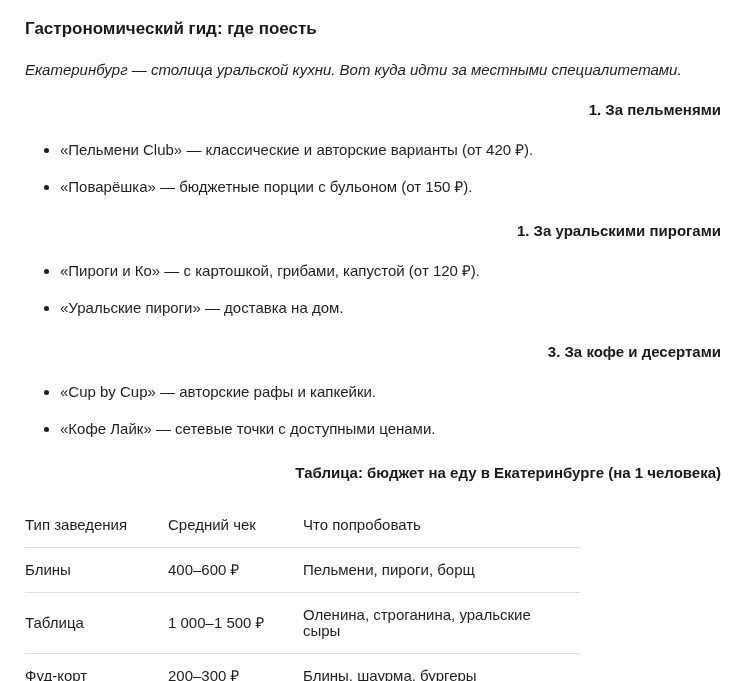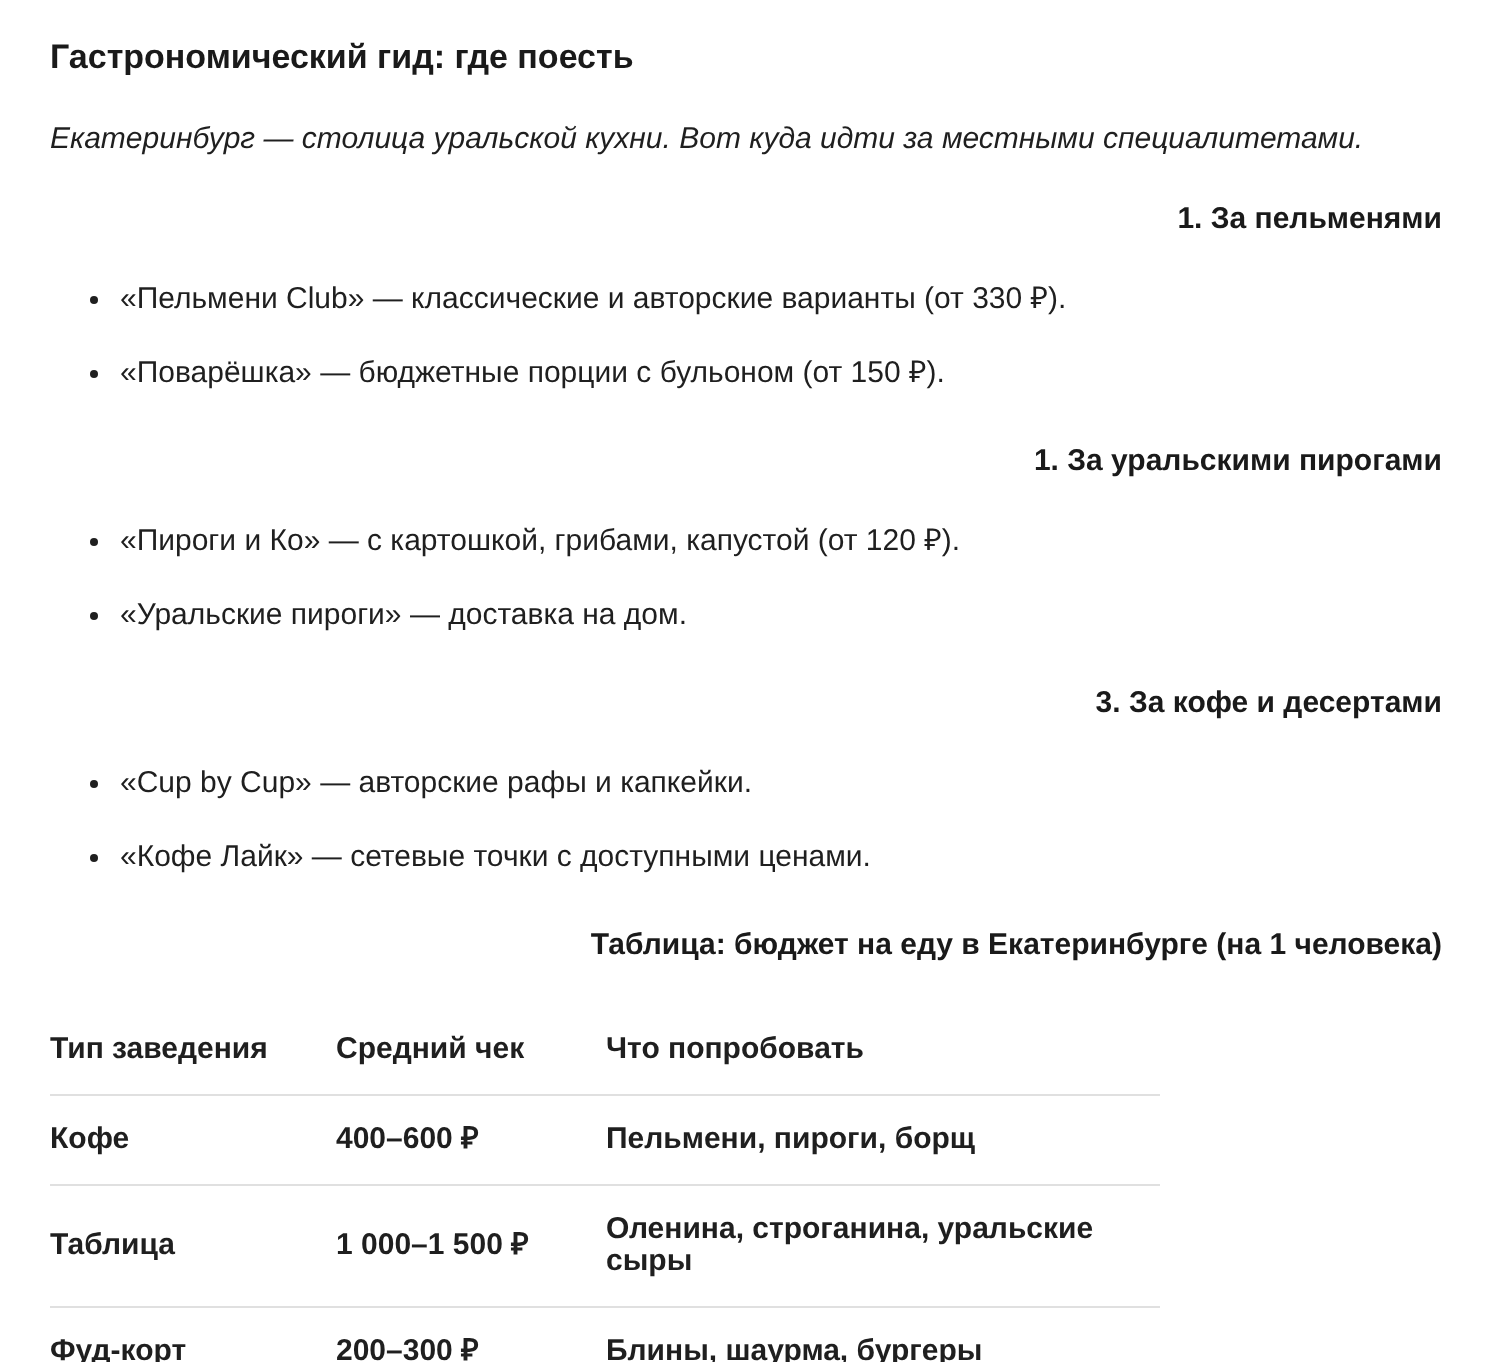--- a/index.html
+++ b/index.html
@@ -53,21 +53,21 @@
   table.budget-table {
     border-collapse: collapse;
     width: 555px;
     margin-top: 16px;
     table-layout: fixed;
   }
   table.budget-table th,
   table.budget-table td {
     font-size: 15px;
     line-height: 16px;
-    font-weight: 700;
+    font-weight: 400;
     text-align: left;
     vertical-align: middle;
     padding: 14px 8px 14px 0;
     border-bottom: 1px solid #e0e0e0;
     color: #1f1f1f;
   }
   table.budget-table col.col-type   { width: 143px; }
   table.budget-table col.col-check  { width: 135px; }
   table.budget-table col.col-try    { width: 277px; }
   table.budget-table tbody tr:last-child td {
@@ -79,21 +79,21 @@
 
 <div class="doc">
 
   <h1 class="page-title">Гастрономический гид: где поесть</h1>
 
   <p class="intro">Екатеринбург — столица уральской кухни. Вот куда идти за местными специалитетами.</p>
 
   <h2 class="section-heading">1. За пельменями</h2>
 
   <ul class="bullet-list">
-    <li>«Пельмени Club» — классические и авторские варианты (от 330 ₽).</li>
+    <li>«Пельмени Club» — классические и авторские варианты (от 420 ₽).</li>
     <li>«Поварёшка» — бюджетные порции с бульоном (от 150 ₽).</li>
   </ul>
 
   <h2 class="section-heading">1. За уральскими пирогами</h2>
 
   <ul class="bullet-list">
     <li>«Пироги и Ко» — с картошкой, грибами, капустой (от 120 ₽).</li>
     <li>«Уральские пироги» — доставка на дом.</li>
   </ul>
 
@@ -114,21 +114,21 @@
     </colgroup>
     <thead>
       <tr>
         <th>Тип заведения</th>
         <th>Средний чек</th>
         <th>Что попробовать</th>
       </tr>
     </thead>
     <tbody>
       <tr>
-        <td>Кофе</td>
+        <td>Блины</td>
         <td>400–600 ₽</td>
         <td>Пельмени, пироги, борщ</td>
       </tr>
       <tr>
         <td>Таблица</td>
         <td>1 000–1 500 ₽</td>
         <td>Оленина, строганина, уральские сыры</td>
       </tr>
       <tr>
         <td>Фуд-корт</td>

